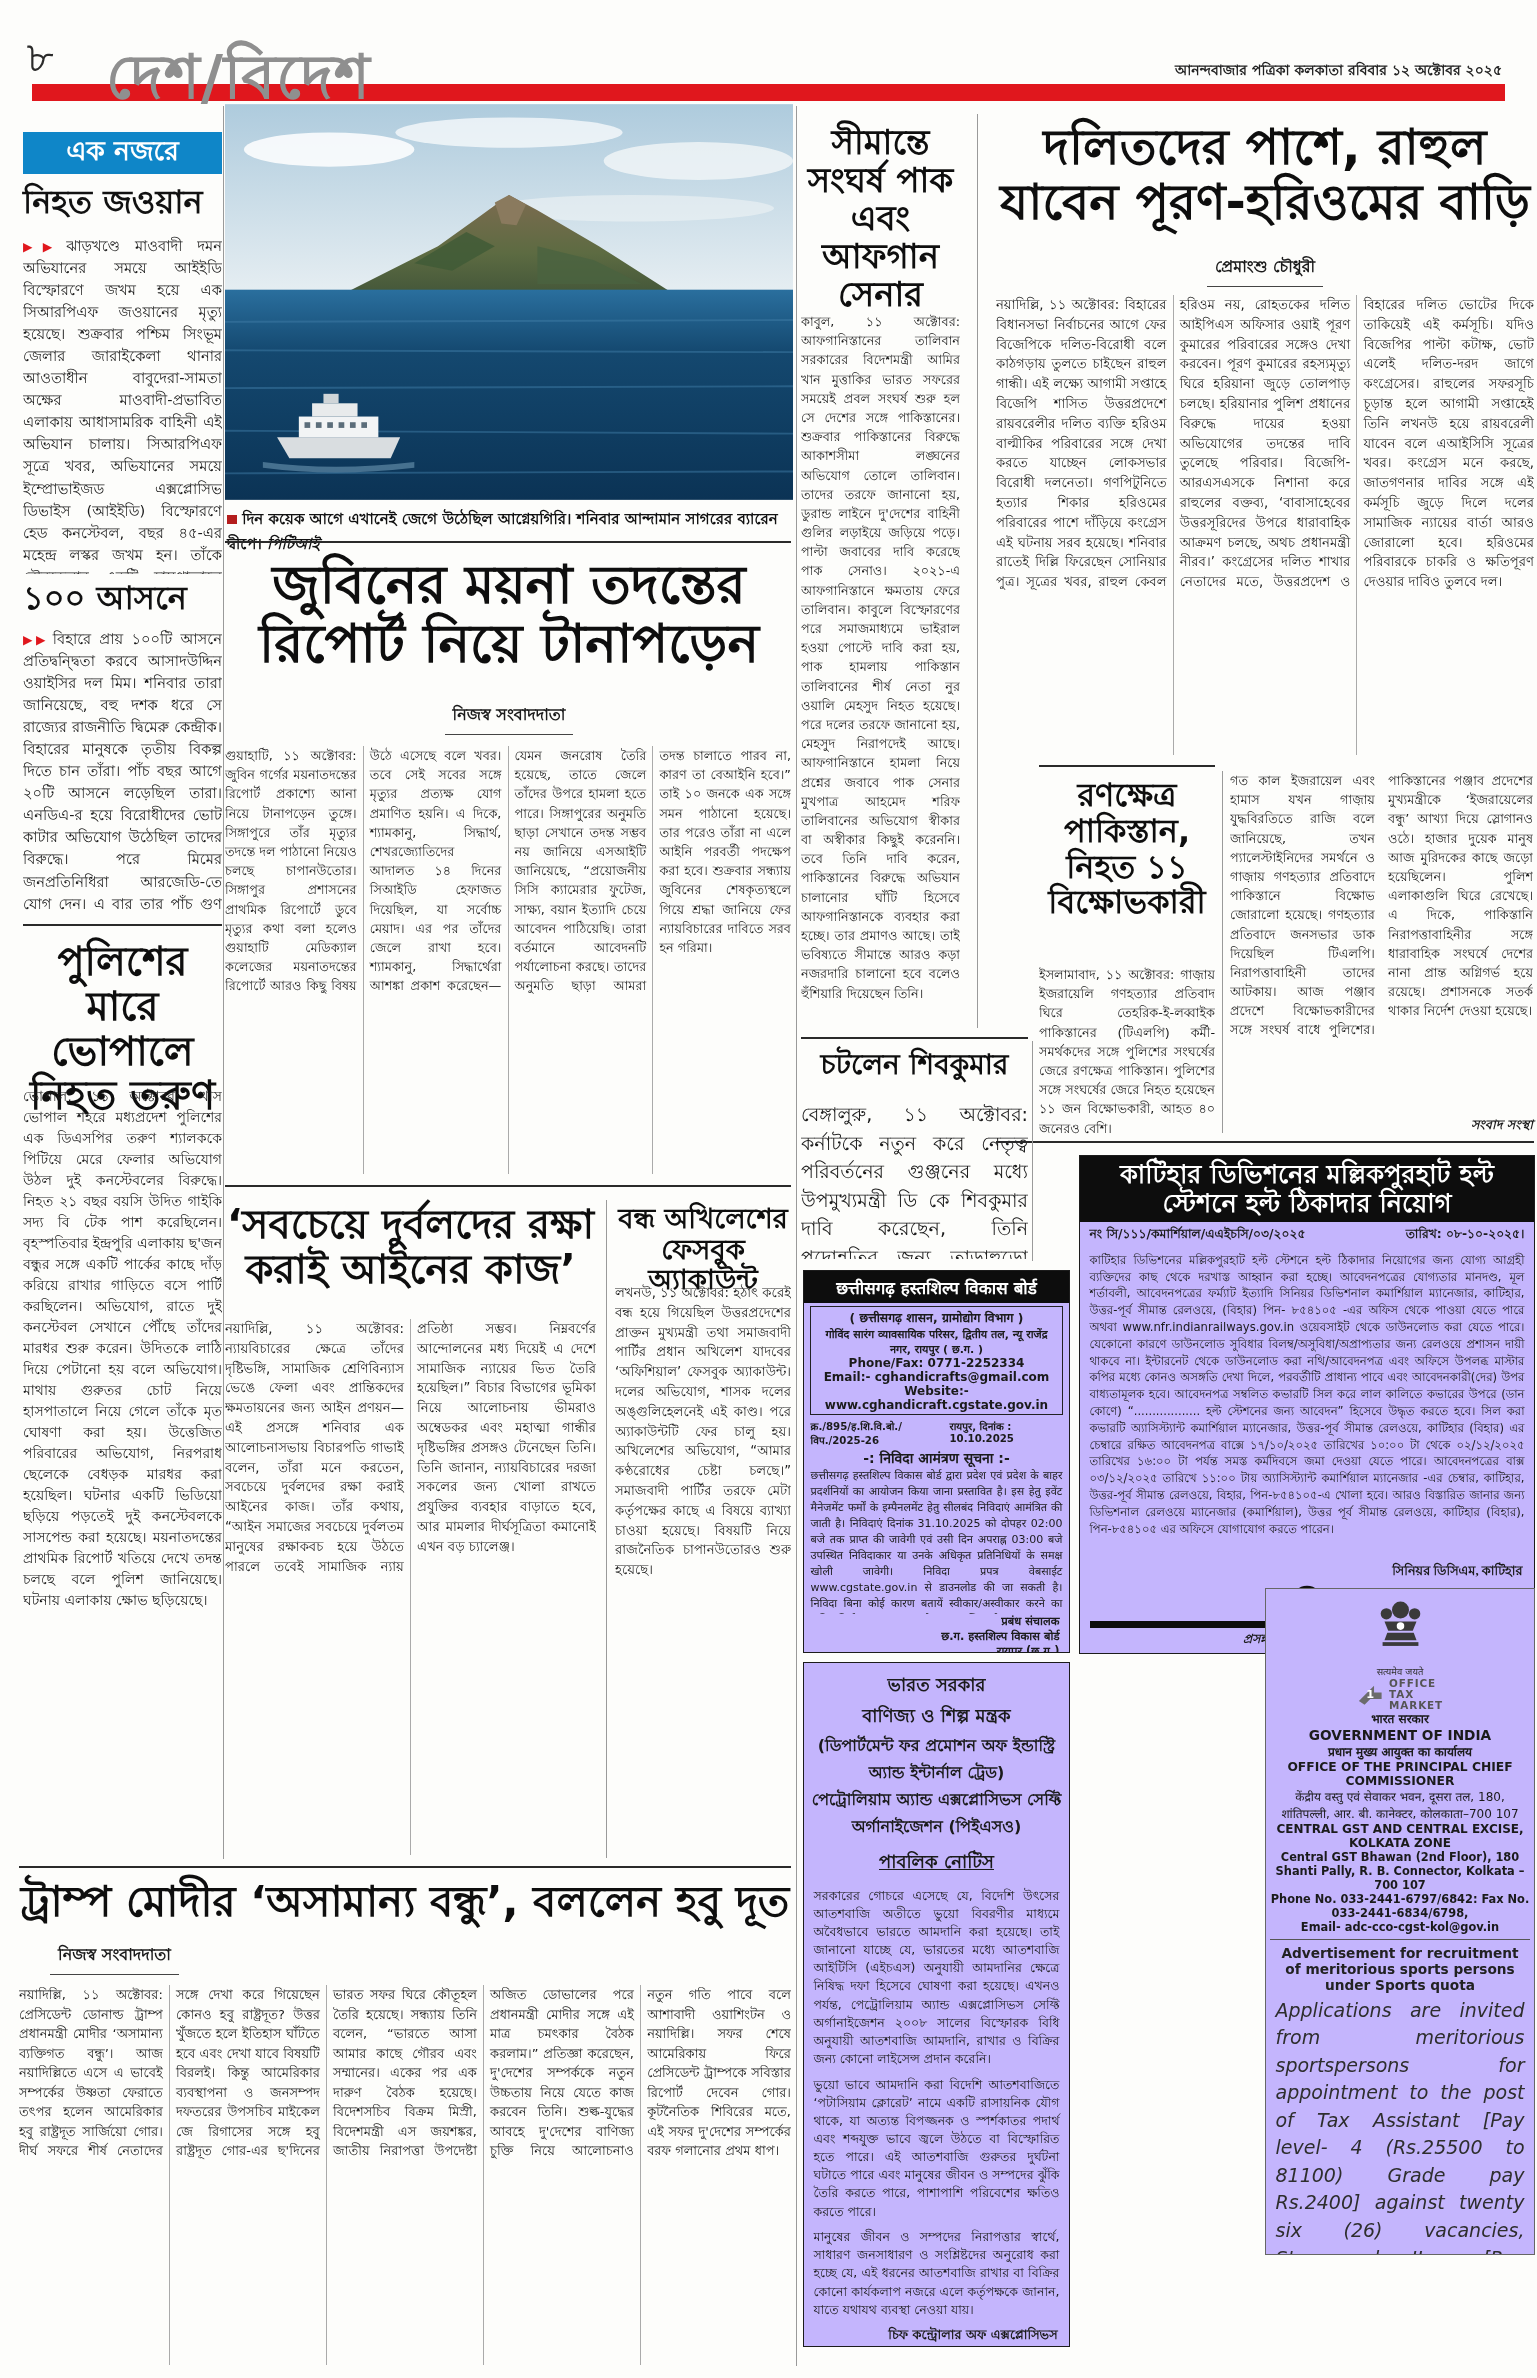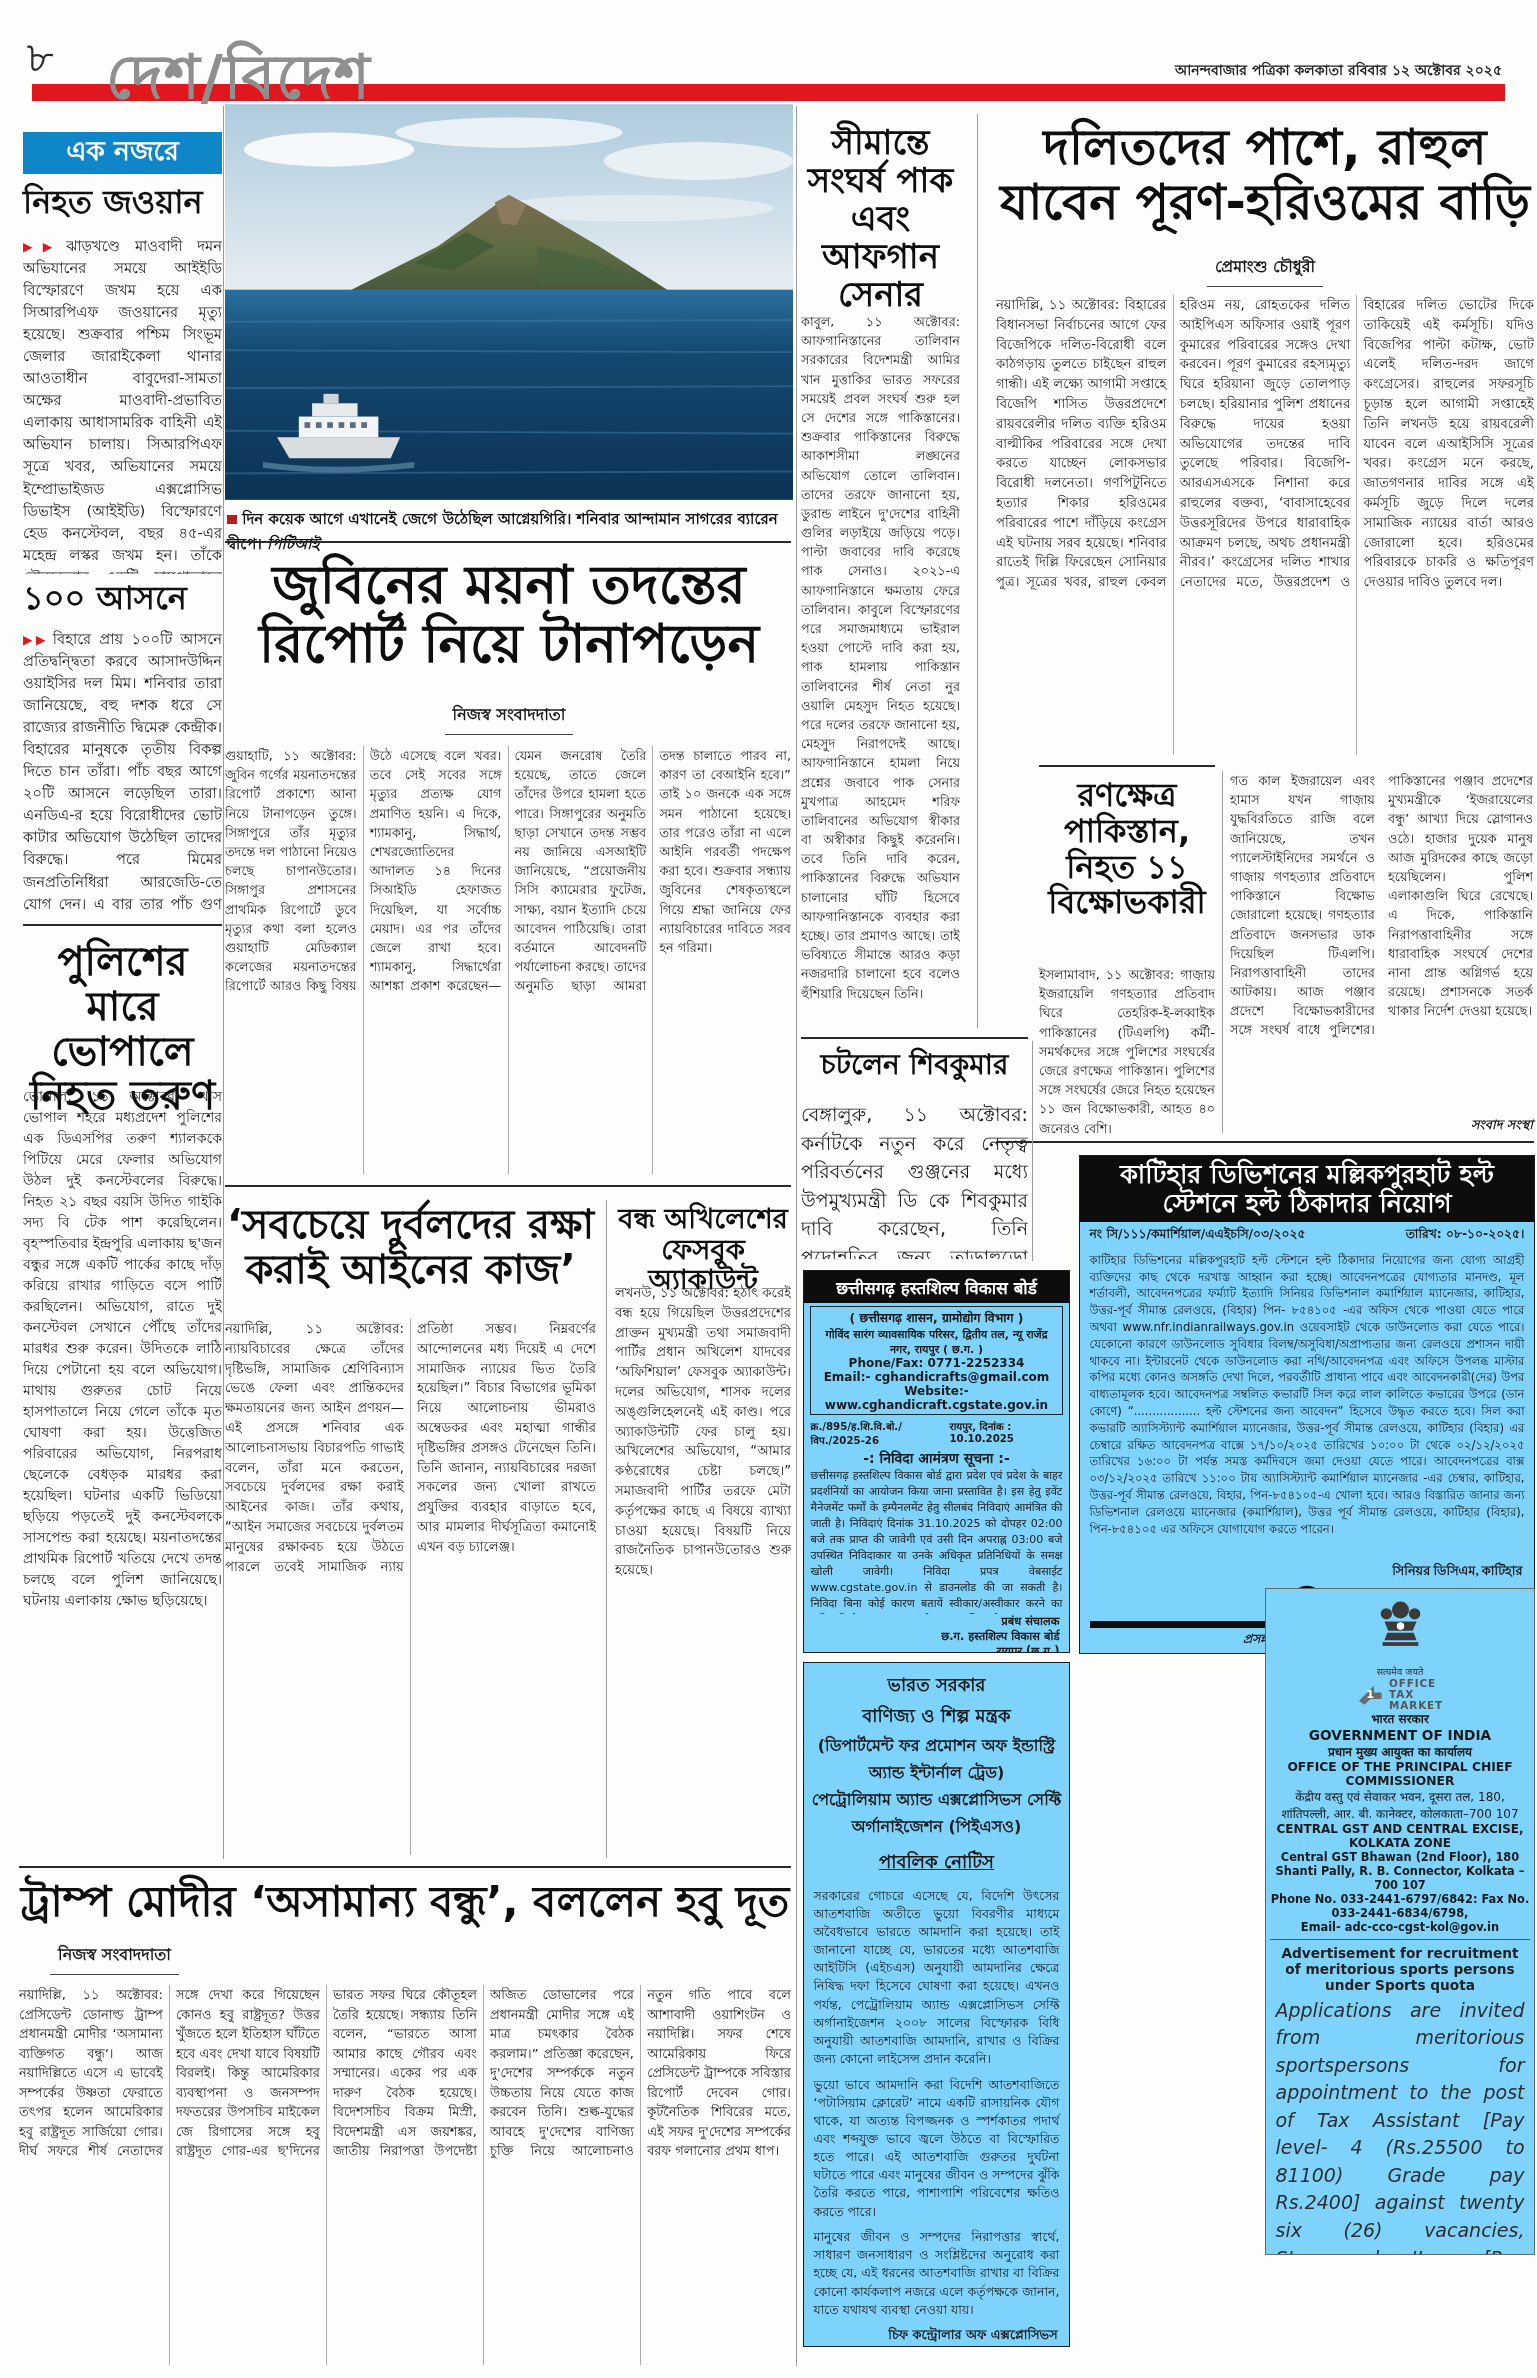--- a/index.html
+++ b/index.html
@@ -22,21 +22,21 @@
   .big-head{position:absolute;font-weight:bold;color:#0e0e0e;text-align:center;line-height:1.12;}
   .byline-wrap{position:absolute;text-align:center;}
   .byline{display:inline-block;font-size:16px;font-weight:bold;padding:0 7.6px 4.7px;border-bottom:1.9px solid #444;}
   .body-cols{position:absolute;font-size:12.8px;line-height:1.5;text-align:justify;overflow:hidden;
           column-gap:13.2px;column-rule:0.9px solid #aaa;column-fill:balance;}
   .body-plain{position:absolute;font-size:13.2px;line-height:1.5;text-align:justify;overflow:hidden;}
   .caption{position:absolute;left:227px;top:507px;width:564px;font-size:15px;font-weight:bold;color:#111;}
   .caption-square{display:inline-block;width:9.5px;height:9.5px;background:#b41d1d;margin-right:5.7px;}
   .caption-credit{font-style:italic;font-weight:bold;}
   .photo{position:absolute;left:225px;top:104px;width:568px;height:396px;overflow:hidden;}
-  .adbox{position:absolute;border:1.4px solid #1c1c1c;background:#7dd3fc;overflow:hidden;}
+  .adbox{position:absolute;border:1.4px solid #1c1c1c;background:#c4b5fd;overflow:hidden;}
   .adbar{background:#0d0d0d;color:#fff;text-align:center;font-weight:bold;}
   .ad-center{text-align:center;font-weight:bold;}
   .ad-body{font-size:12px;line-height:1.45;text-align:justify;padding:3.8px 9.5px;}
   .refrow{display:flex;justify-content:space-between;font-weight:bold;padding:2.8px 9.5px;}
   .sig{text-align:right;font-weight:bold;padding:1.9px 11.4px;}
   .rail-banner{display:flex;align-items:center;justify-content:center;gap:9.5px;padding:1.9px 5.7px;}
   .rail-banner-text{font-size:29px;font-weight:900;letter-spacing:0.9px;}
   .rail-strip{height:6.6px;background:#0d0d0d;margin:1.9px 9.5px;}
   .tagline{text-align:center;font-style:italic;font-size:12.3px;font-weight:bold;}
   .ntm{display:flex;align-items:center;justify-content:center;gap:5.7px;color:#555;}

